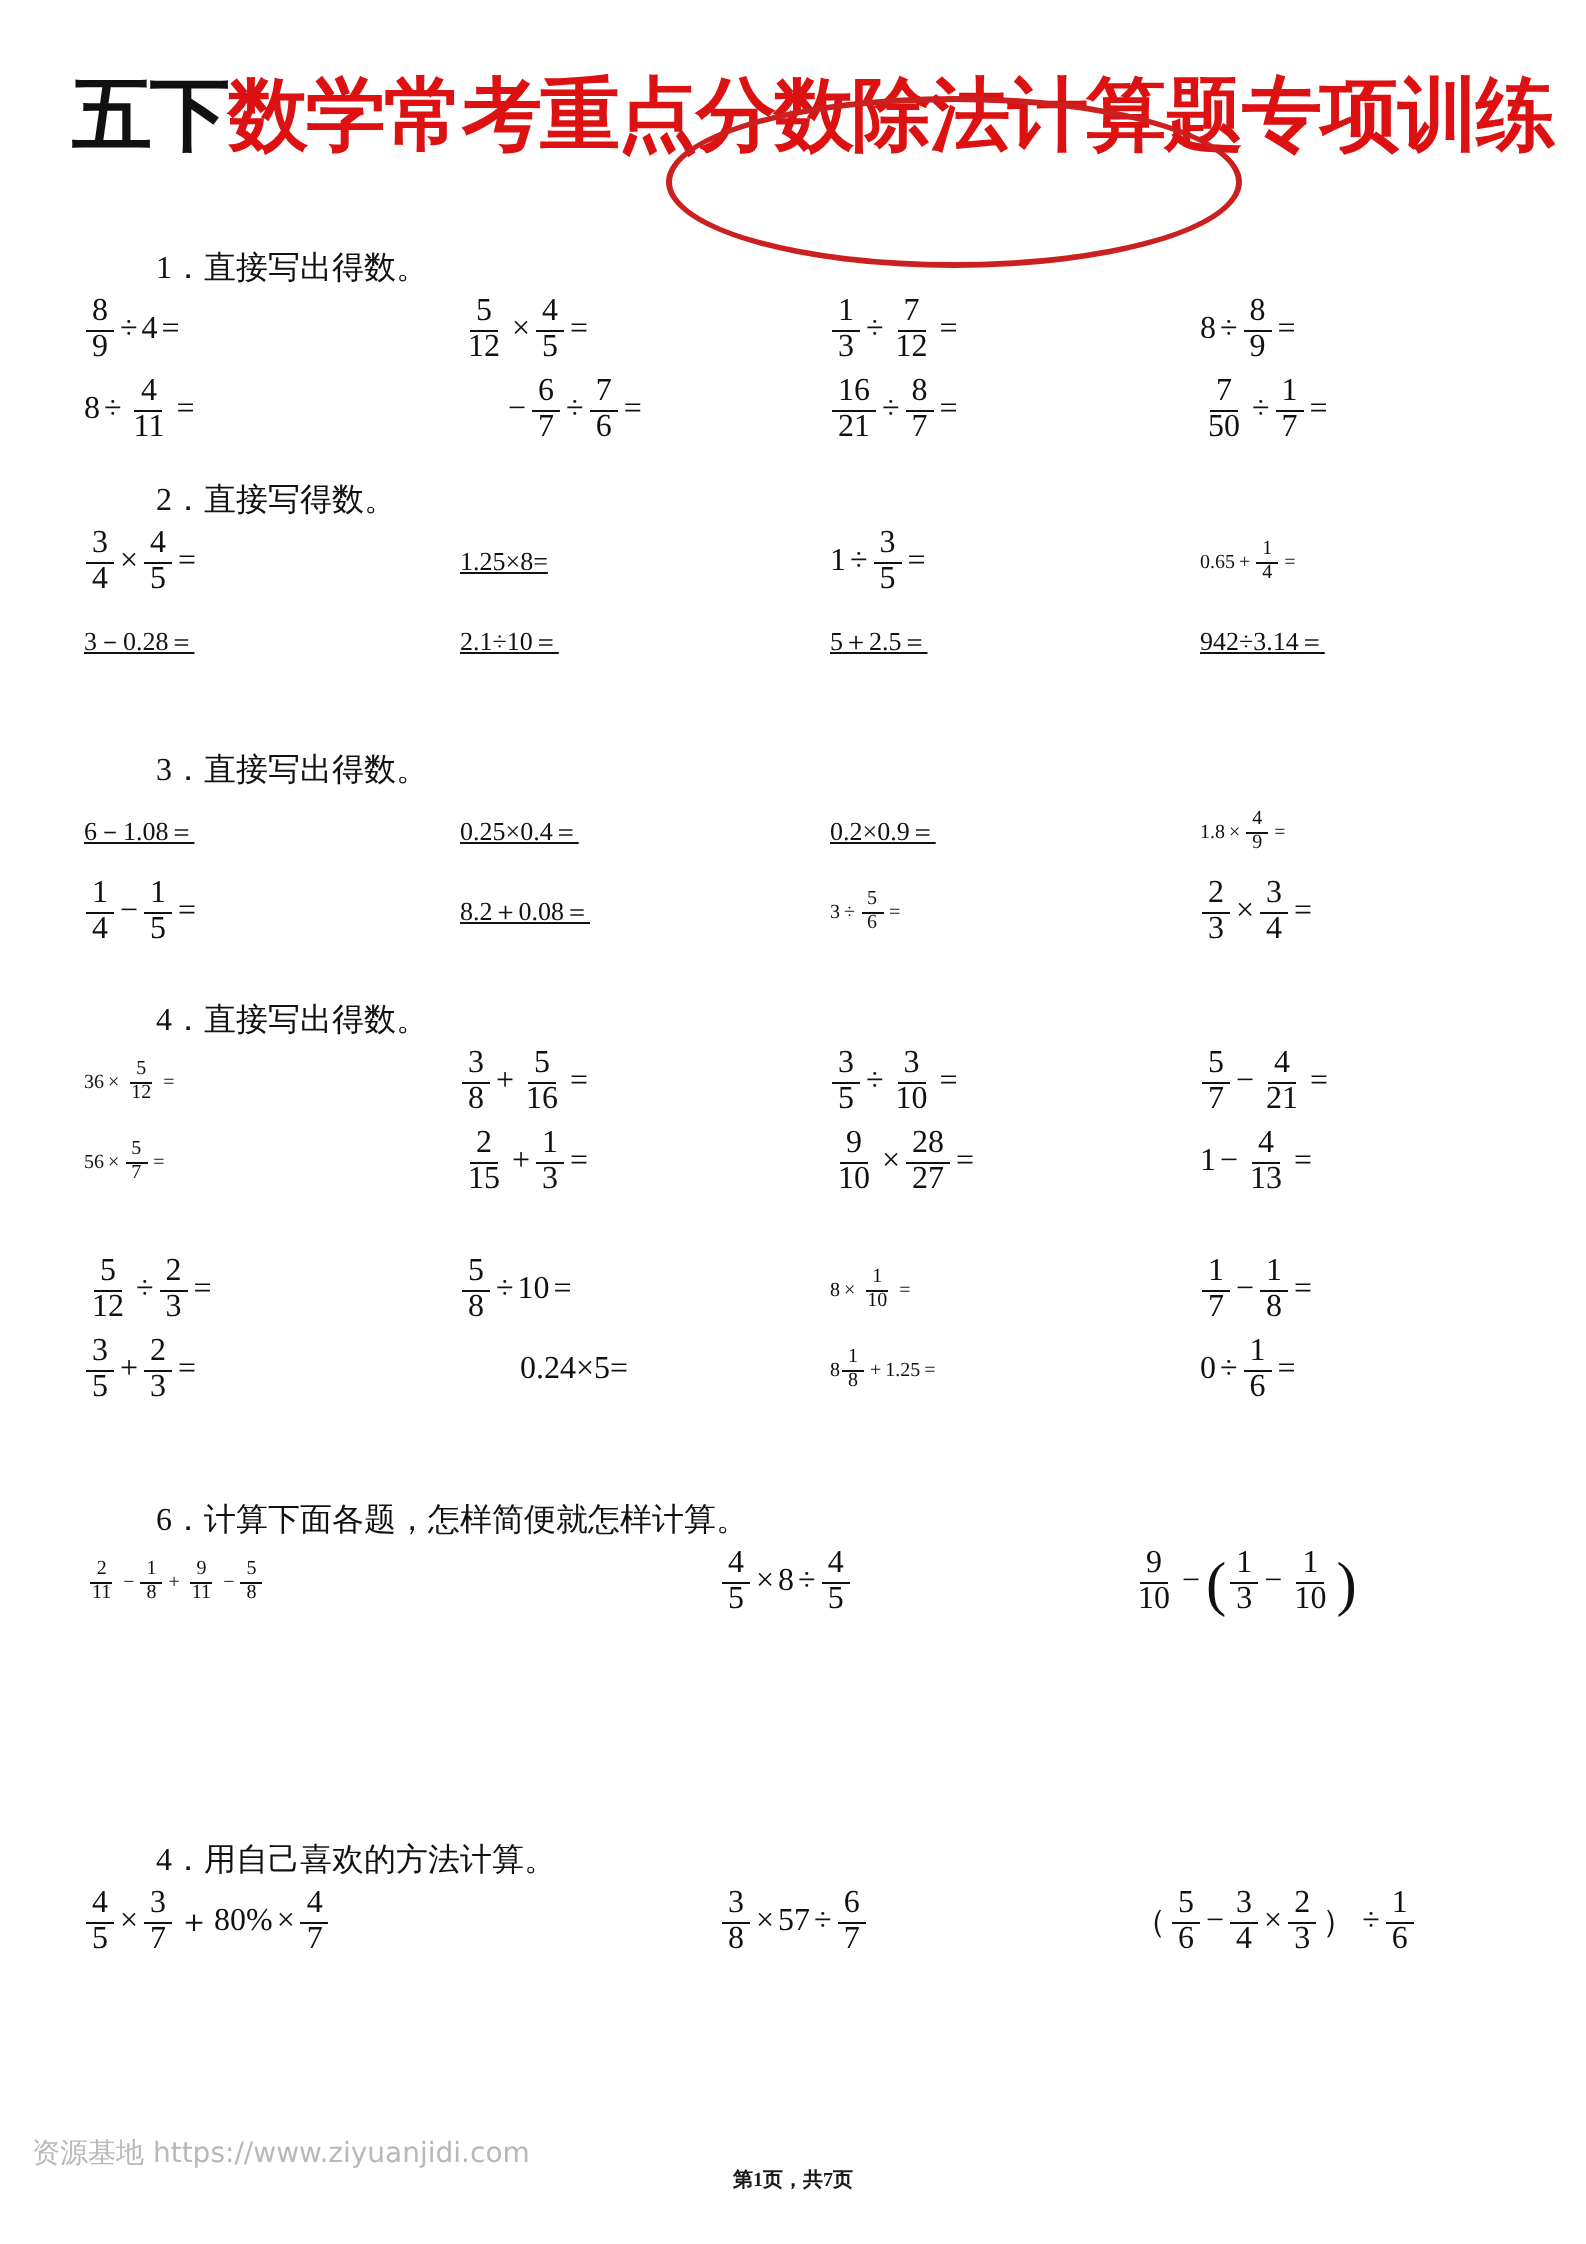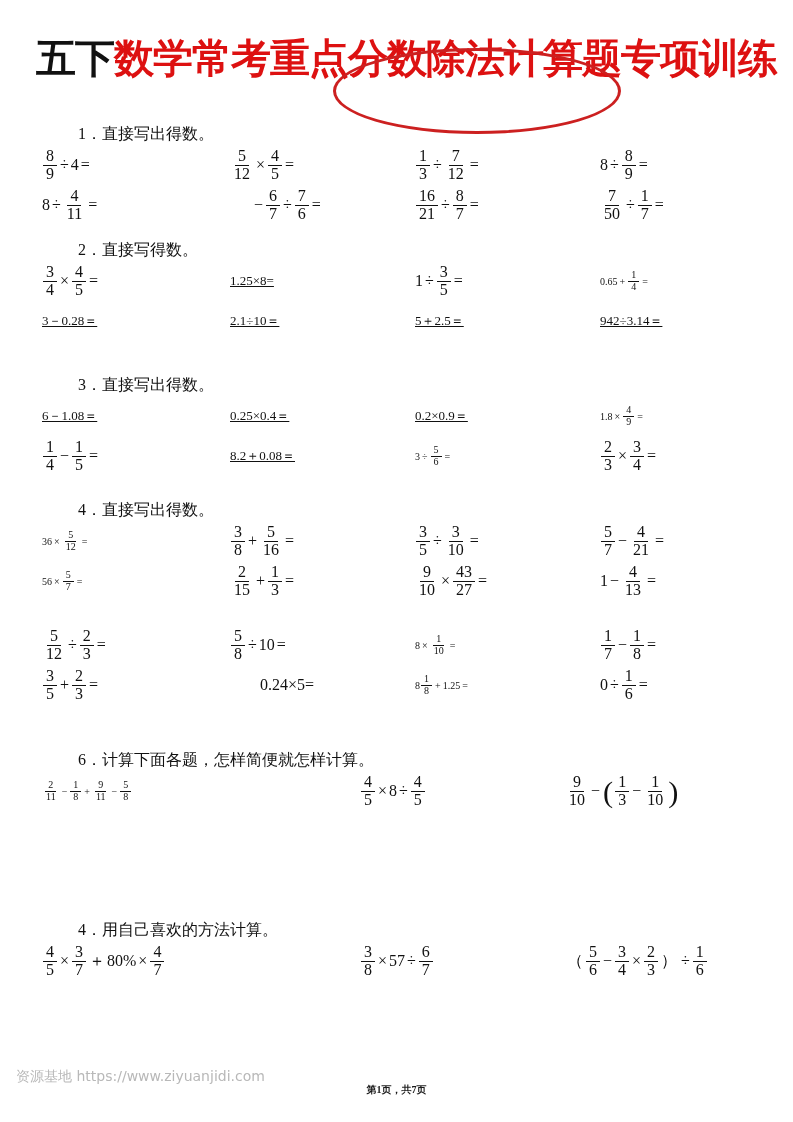--- a/index.html
+++ b/index.html
@@ -528,21 +528,21 @@
               </span>
             </div>
             <div class="cell c2">
               <span class="expr sz-md">
                 <span class="frac">
                   <span class="n">9</span>
                   <span class="d">10</span>
                 </span>
                 <span class="op">×</span>
                 <span class="frac">
-                  <span class="n">43</span>
+                  <span class="n">28</span>
                   <span class="d">27</span>
                 </span>
                 <span class="op">=</span>
               </span>
             </div>
             <div class="cell c3">
               <span class="expr sz-md">
                 <span class="num">1</span>
                 <span class="op">−</span>
                 <span class="frac">

